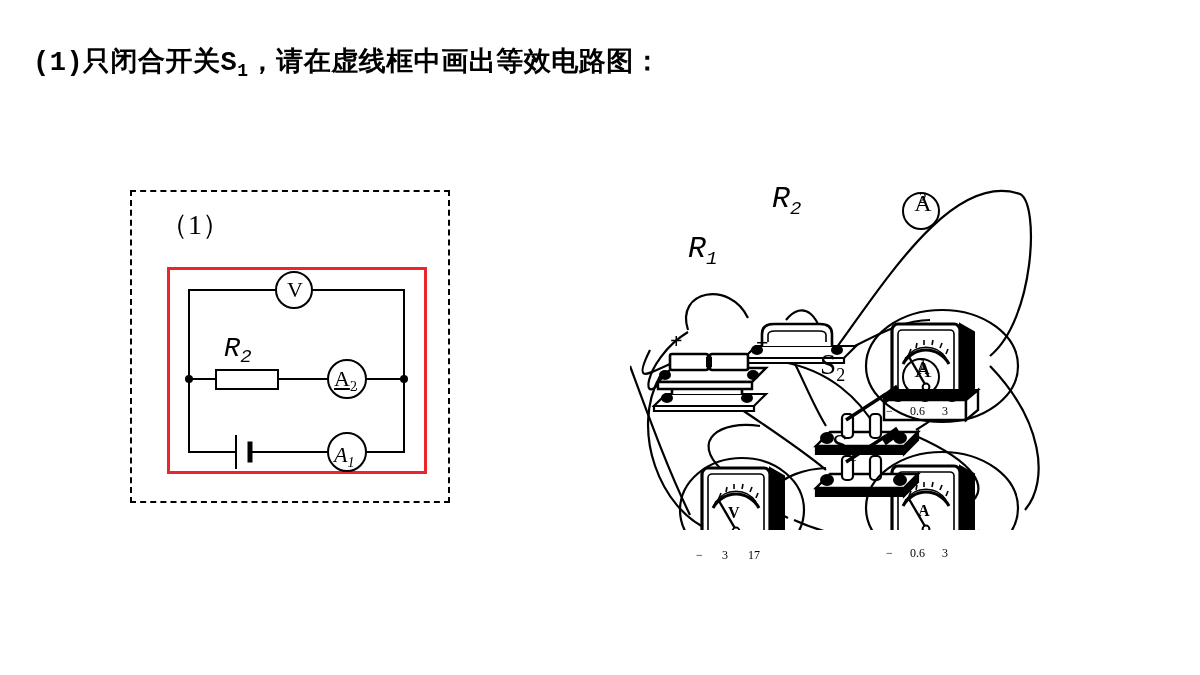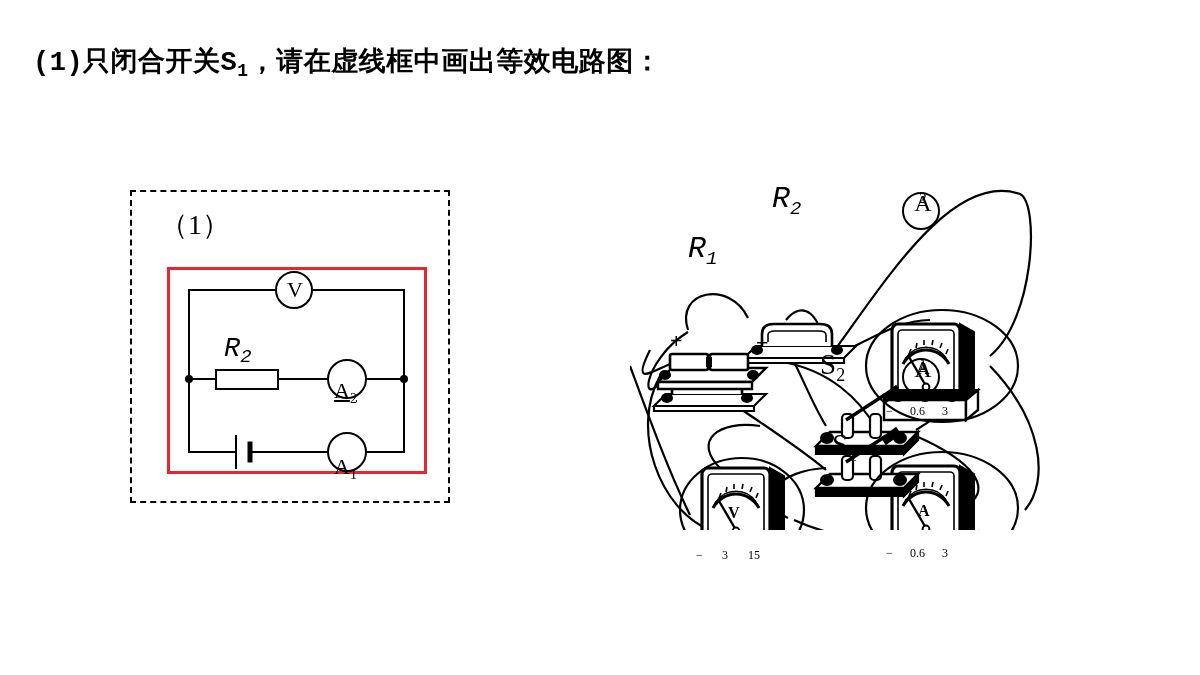--- a/index.html
+++ b/index.html
@@ -156,23 +156,23 @@
       <circle cx="162" cy="98" r="18" fill="#fff"></circle>
       <circle cx="215" cy="187" r="19" fill="#fff"></circle>
       <circle cx="215" cy="260" r="19" fill="#fff"></circle>
     </g>
   </svg>
 
   <div class="lbl" style="left:92px; top:142px; font-size:27px;"><span>R</span><span class="s">2</span></div>
 
   <div style="position:absolute; left:152px; top:85px; width:22px; text-align:center; font-size:22px; font-family:'Liberation Serif',serif;">V</div>
 
-  <div style="position:absolute; left:202px; top:186px; font-size:22px; font-family:'Liberation Serif',serif;text-decoration:underline;"><span>A</span><span style="font-size:14px;vertical-align:sub;">2</span></div>
-
-  <div style="position:absolute; left:202px; top:262px; font-size:22px; font-family:'Liberation Serif',serif;"><span>A</span><span style="font-size:14px;vertical-align:sub;">1</span></div>
+  <div style="position:absolute; left:202px; top:174px; font-size:22px; font-family:'Liberation Serif',serif;text-decoration:underline;"><span>A</span><span style="font-size:14px;vertical-align:sub;">2</span></div>
+
+  <div style="position:absolute; left:202px; top:250px; font-size:22px; font-family:'Liberation Serif',serif;font-style:italic;"><span>A</span><span style="font-size:14px;vertical-align:sub;">1</span></div>
 
 </div>
 
 <div id="apparatus">
 
   <svg id="apparatus-svg" width="410" height="360" viewBox="0 0 410 360">
     <defs>
       <g id="resistor-unit">
 
         <path d="M 4 46 L 104 46 L 116 34 L 16 34 Z" fill="#fff" stroke="#000" stroke-width="2.2"></path>
@@ -340,15 +340,15 @@
   <div style="position:absolute; left:256px; top:234px; font-size:12px; font-family:'Liberation Serif',serif;">−</div>
   <div style="position:absolute; left:280px; top:234px; font-size:12px; font-family:'Liberation Serif',serif;">0.6</div>
   <div style="position:absolute; left:312px; top:234px; font-size:12px; font-family:'Liberation Serif',serif;">3</div>
 
   <div style="position:absolute; left:256px; top:376px; font-size:12px; font-family:'Liberation Serif',serif;">−</div>
   <div style="position:absolute; left:280px; top:376px; font-size:12px; font-family:'Liberation Serif',serif;">0.6</div>
   <div style="position:absolute; left:312px; top:376px; font-size:12px; font-family:'Liberation Serif',serif;">3</div>
 
   <div style="position:absolute; left:66px; top:378px; font-size:12px; font-family:'Liberation Serif',serif;">−</div>
   <div style="position:absolute; left:92px; top:378px; font-size:12px; font-family:'Liberation Serif',serif;">3</div>
-  <div style="position:absolute; left:118px; top:378px; font-size:12px; font-family:'Liberation Serif',serif;">15</div>
+  <div style="position:absolute; left:118px; top:378px; font-size:12px; font-family:'Liberation Serif',serif;">17</div>
 
 </div>
 
 </body></html>

